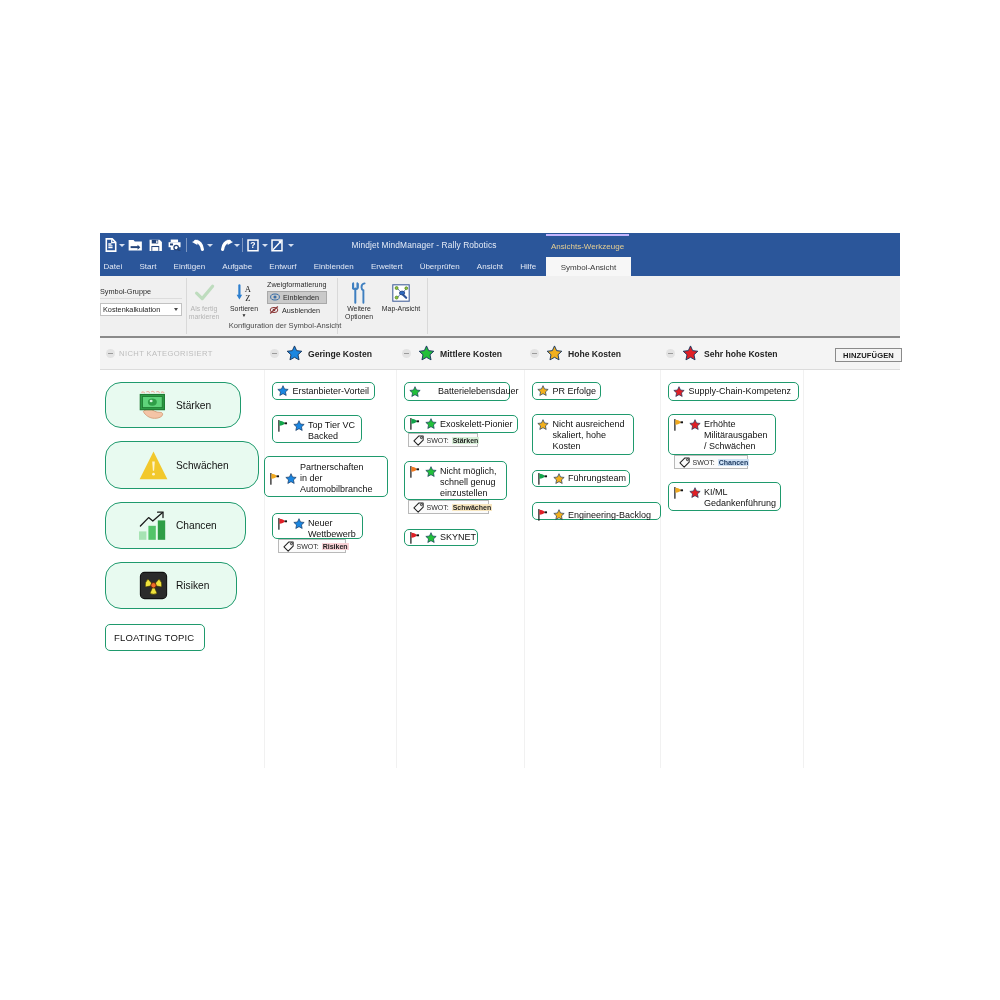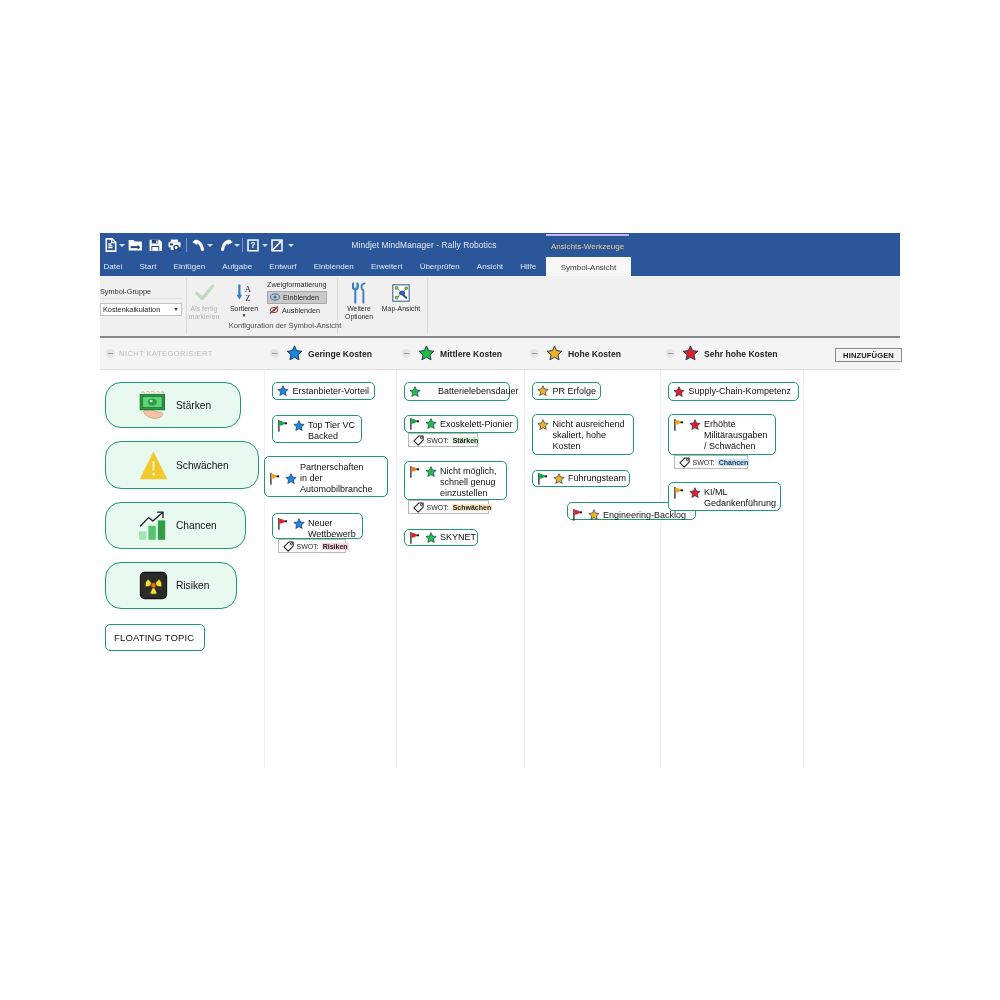--- a/index.html
+++ b/index.html
@@ -564,21 +564,21 @@
             <path d="M11.0 3.5h3.8v2.9h-3.8z" fill="#141414"></path>
           </svg>
           <span style="margin-left:4.5px;display:flex">
             <svg width="12" height="12" viewBox="0 0 20 20">
               <path d="M10 1.1l2.55 5.55 6.05.72-4.5 4.1 1.22 6-5.32-3.0-5.32 3.0 1.22-6-4.5-4.1 6.05-.72z" fill="#f2b01e" stroke="#14335c" stroke-width="1.1" stroke-linejoin="round"></path>
             </svg>
           </span>
         </span>
         <span class="tx" style="margin-left:3.5px">Führungsteam</span>
       </div>
-      <div class="topic" style="left: 432px; top: 132px; width: 129px; height: 18px; padding: 8px 3px 0px 4px; align-items: center; margin-left: 35px;">
+      <div class="topic" style="left: 432px; top: 132px; width: 129px; height: 18px; padding: 8px 3px 0px 4px; align-items: center;">
         <span class="icons">
           <svg width="11" height="12" viewBox="0 0 16 18">
             <path d="M2.6 0.9v15.8" stroke="#141414" stroke-width="1.8" stroke-linecap="round"></path>
             <path d="M3.3 1.3c3.9.1 6.9 1.4 8.4 3.7-1.5 2.3-4.5 3.6-8.4 3.7z" fill="#e01f26"></path>
             <path d="M11.0 3.5h3.8v2.9h-3.8z" fill="#141414"></path>
           </svg>
           <span style="margin-left:4.5px;display:flex">
             <svg width="12" height="12" viewBox="0 0 20 20">
               <path d="M10 1.1l2.55 5.55 6.05.72-4.5 4.1 1.22 6-5.32-3.0-5.32 3.0 1.22-6-4.5-4.1 6.05-.72z" fill="#f2b01e" stroke="#14335c" stroke-width="1.1" stroke-linejoin="round"></path>
             </svg>

